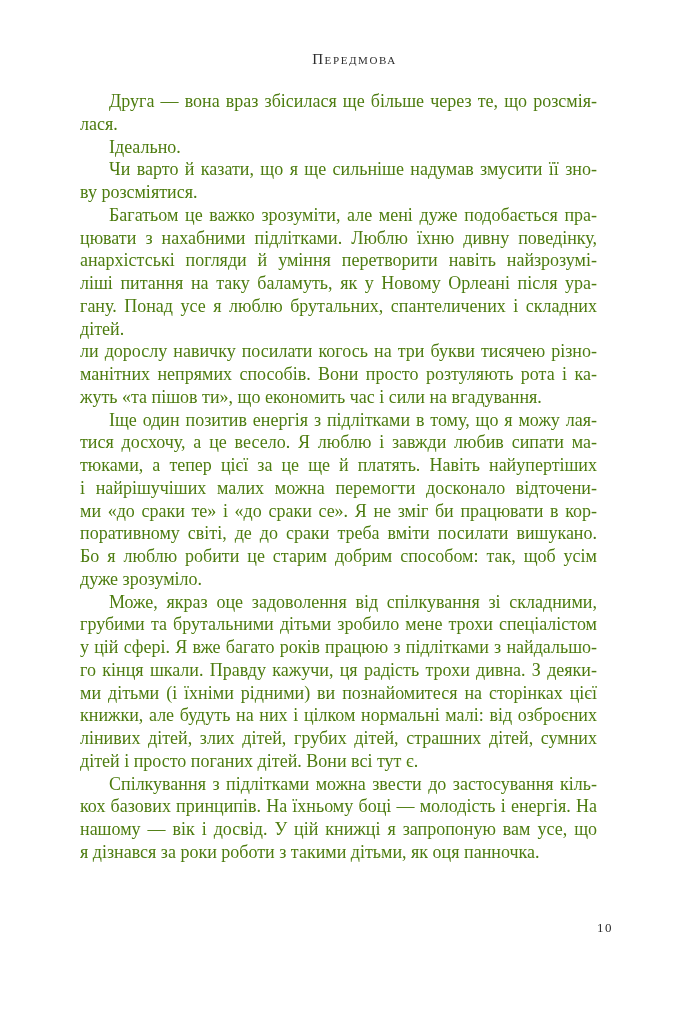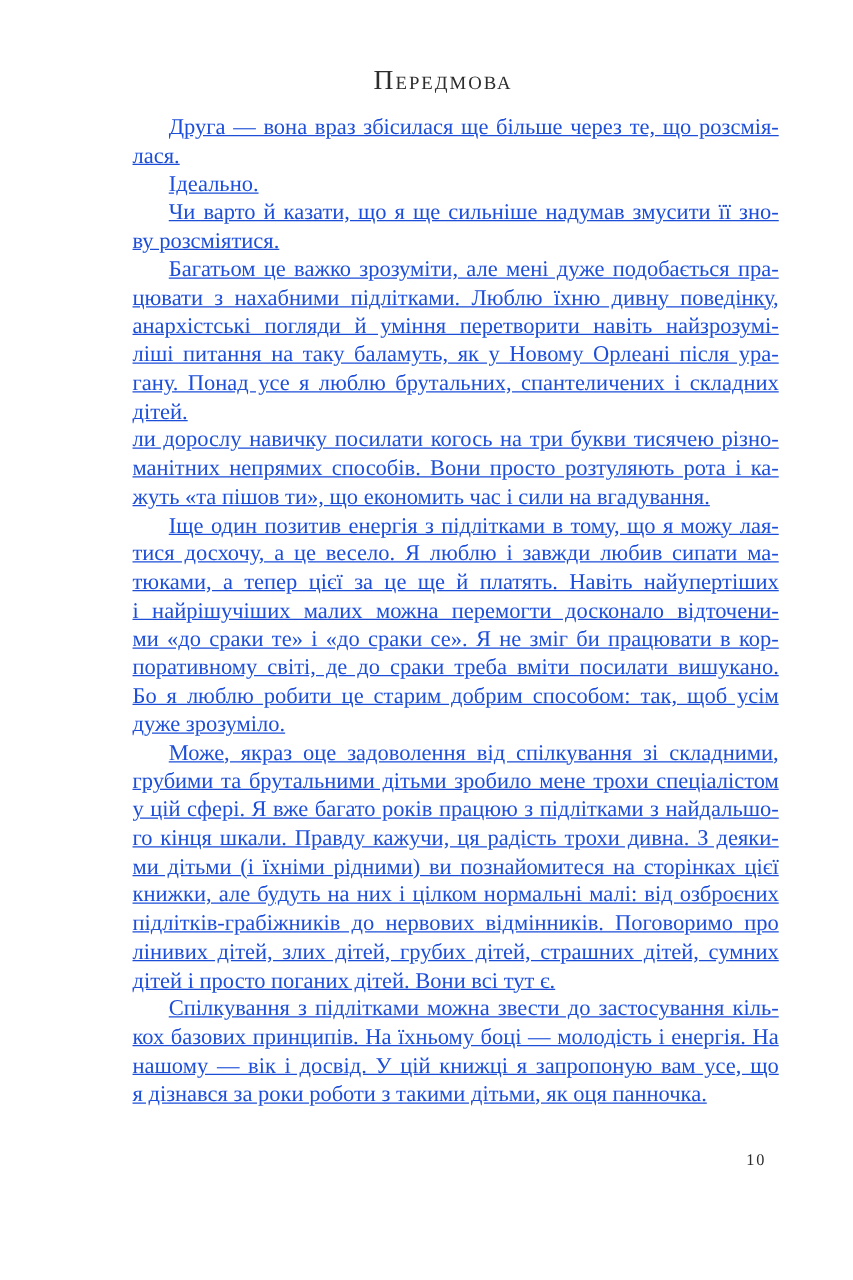--- a/index.html
+++ b/index.html
@@ -17,34 +17,33 @@
   }
   .chapter-title {
     position: absolute;
     top: 51px;
     left: 96px;
     width: 517px;
     text-align: center;
     font-family: "Liberation Serif", serif;
     font-variant: small-caps;
     font-variant-caps: small-caps;
-    font-size: 22px;
+    font-size: 15px;
     letter-spacing: 1.6px;
     color: #2d2d2d;
     white-space: nowrap;
   }
   .body-text {
     position: absolute;
     top: 90px;
-    left: 106px;
+    left: 80px;
     width: 517px;
     font-size: 18px;
     line-height: 22.75px;
-    color: #1d4ed8;
-    text-decoration: underline;
+    color: #4d7c0f;
   }
   .para {
     margin: 0;
     padding: 0;
   }
   .line {
     height: 22.75px;
     text-align: justify;
     text-align-last: justify;
     white-space: normal;
@@ -109,21 +108,20 @@
         <div class="line">Бо я люблю робити це старим добрим способом: так, щоб усім</div>
         <div class="line last">дуже зрозуміло.</div>
       </div>
       <div class="para">
         <div class="line first">Може, якраз оце задоволення від спілкування зі складними,</div>
         <div class="line">грубими та брутальними дітьми зробило мене трохи спеціалістом</div>
         <div class="line">у цій сфері. Я вже багато років працюю з підлітками з найдальшо-</div>
         <div class="line">го кінця шкали. Правду кажучи, ця радість трохи дивна. З деяки-</div>
         <div class="line">ми дітьми (і їхніми рідними) ви познайомитеся на сторінках цієї</div>
         <div class="line">книжки, але будуть на них і цілком нормальні малі: від озброєних</div>
-        <div class="line">підлітків-грабіжників до нервових відмінників. Поговоримо про</div>
         <div class="line">лінивих дітей, злих дітей, грубих дітей, страшних дітей, сумних</div>
         <div class="line last">дітей і просто поганих дітей. Вони всі тут є.</div>
       </div>
       <div class="para">
         <div class="line first">Спілкування з підлітками можна звести до застосування кіль-</div>
         <div class="line">кох базових принципів. На їхньому боці — молодість і енергія. На</div>
         <div class="line">нашому — вік і досвід. У цій книжці я запропоную вам усе, що</div>
         <div class="line last">я дізнався за роки роботи з такими дітьми, як оця панночка.</div>
       </div>
     </div>

